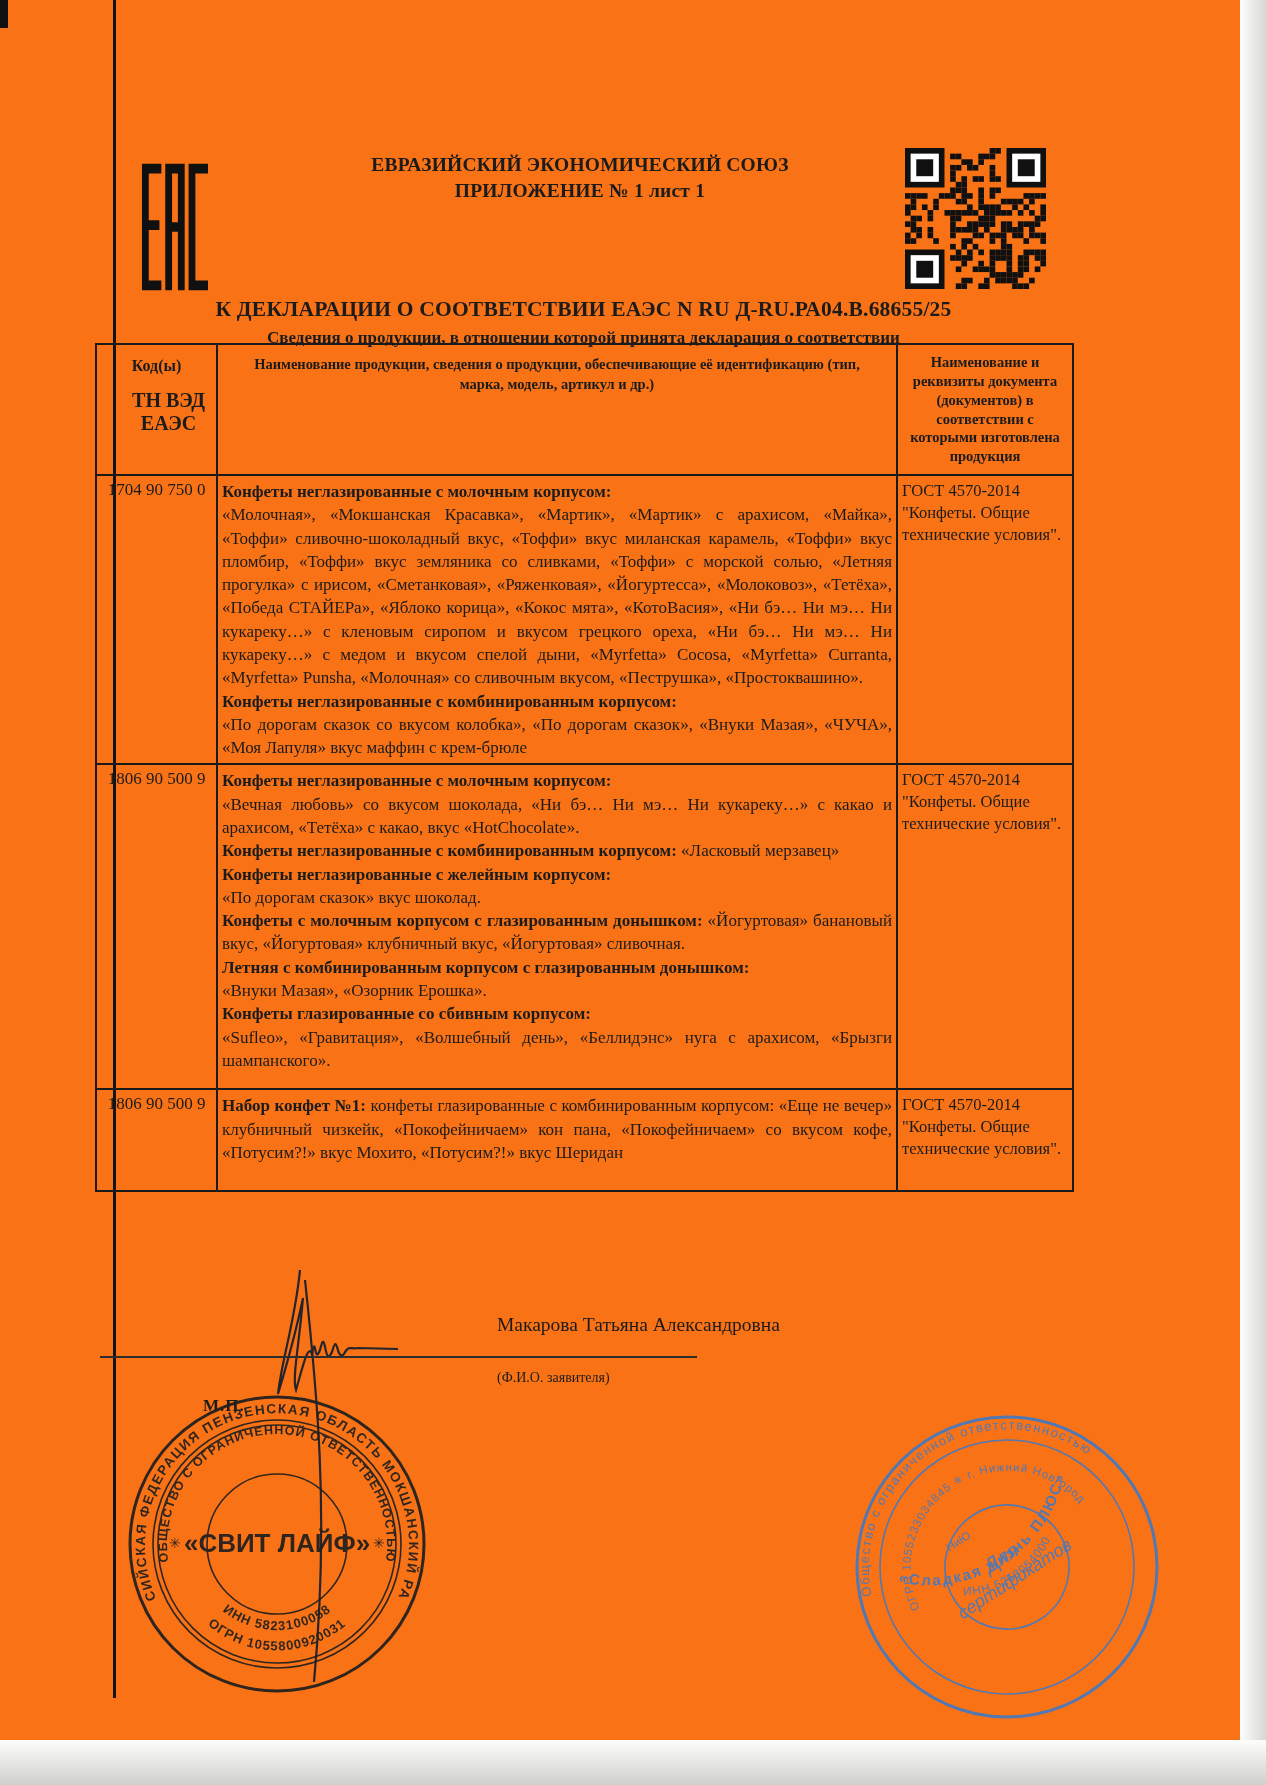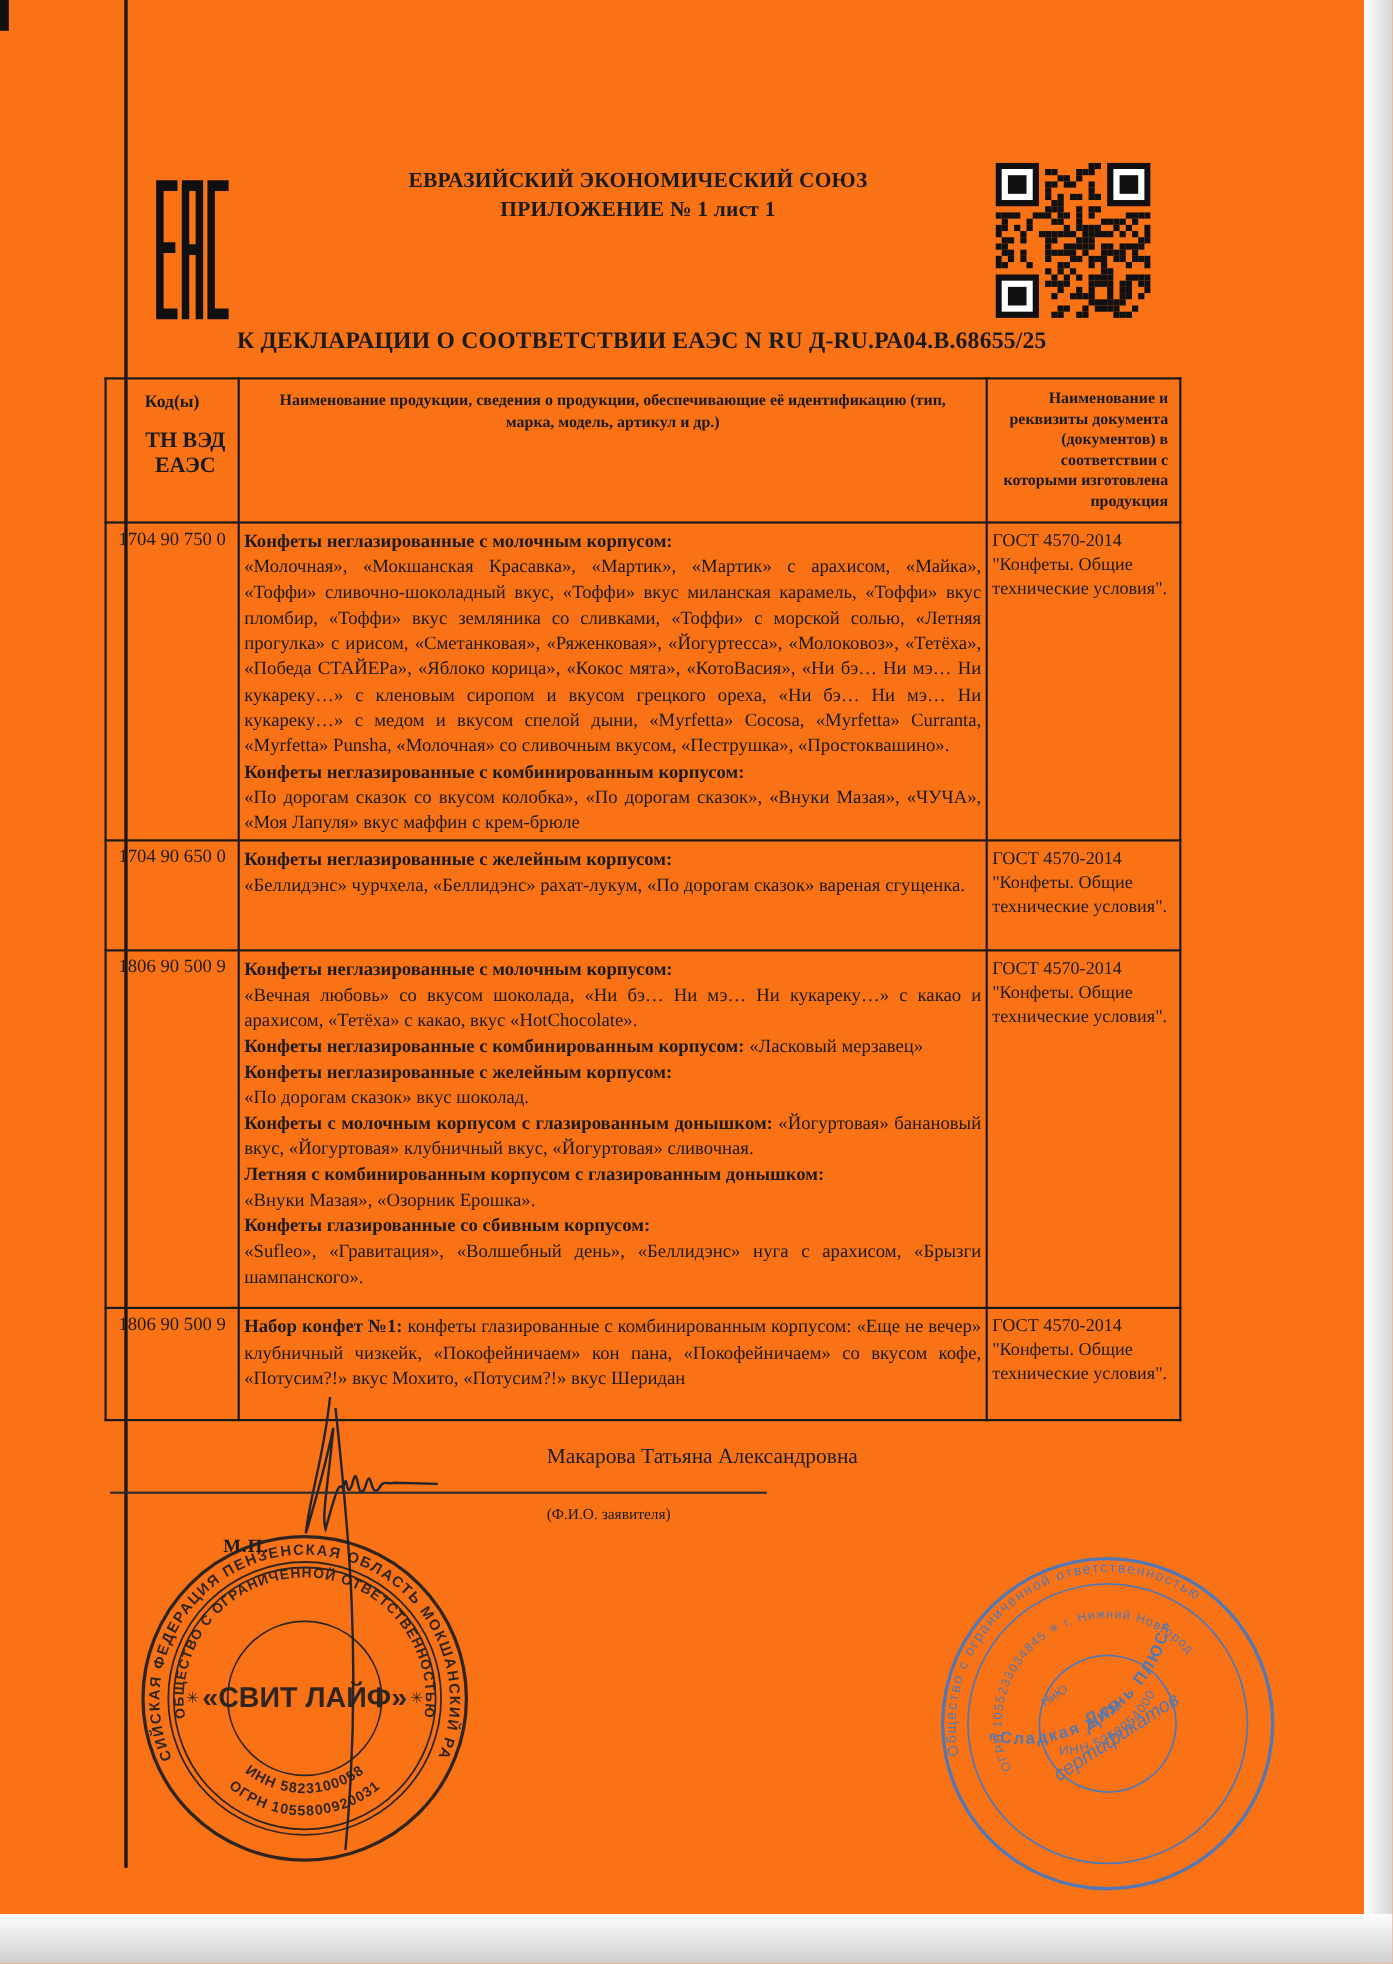--- a/index.html
+++ b/index.html
@@ -39,21 +39,21 @@
     position:absolute;left:95px;top:343px;width:977px;
     border-collapse:collapse;table-layout:fixed;
     border:2px solid #1a1a1a;
   }
   table.decl th, table.decl td{
     border:2px solid #1a1a1a; vertical-align:top; padding:4px; overflow:hidden;
   }
   th .h1a{font-size:16px;font-weight:bold;margin-top:8px;}
   th .h1b{font-size:20px;font-weight:bold;margin-top:14px;margin-left:24px;}
   .th2{font-size:14.5px;font-weight:bold;text-align:center;padding:6px 10px;line-height:1.35;}
-  .th3{font-size:14.5px;font-weight:bold;text-align:right;padding:4px 6px;line-height:1.3;}
+  .th3{font-size:14.5px;font-weight:bold;text-align:center;padding:4px 6px;line-height:1.3;}
   td.code{font-size:17px;text-align:center;padding-top:5px;}
   td.desc{font-size:17px;text-align:justify;padding:5px 9px 5px 9px;line-height:1.37;}
   td.desc b.blk{display:block;}
   td.doc{font-size:16.5px;padding:4px 6px;line-height:1.33;}
 
   .mp{position:absolute;left:203px;top:1396px;font-size:17px;font-weight:bold;letter-spacing:1px;}
   .sig-line{position:absolute;left:100px;top:1356px;width:597px;border-top:2px solid #2d2d2d;}
   .sig-name{position:absolute;left:497px;top:1314px;font-size:19.5px;}
   .sig-caption{position:absolute;left:497px;top:1370px;font-size:14px;}
   .sig-stroke{position:absolute;left:248px;top:1262px;}
@@ -308,20 +308,21 @@
         <rect x="56" y="134.39999999999998" width="5.6" height="5.6"></rect>
         <rect x="72.8" y="134.39999999999998" width="5.6" height="5.6"></rect>
         <rect x="78.39999999999999" y="134.39999999999998" width="5.6" height="5.6"></rect>
         <rect x="106.39999999999999" y="134.39999999999998" width="5.6" height="5.6"></rect>
         <rect x="112" y="134.39999999999998" width="5.6" height="5.6"></rect>
         <rect x="117.6" y="134.39999999999998" width="5.6" height="5.6"></rect>
       </g>
   </svg>
 
   <div class="decl-title">К ДЕКЛАРАЦИИ О СООТВЕТСТВИИ ЕАЭС N RU Д-RU.РА04.В.68655/25</div>
+  <div class="decl-sub">Сведения о продукции, в отношении которой принята декларация о соответствии</div>
 
   <table class="decl">
     <colgroup>
         <col style="width:121px">
         <col style="width:680px">
         <col style="width:176px">
       </colgroup>
     <thead>
       <tr style="height:82px">
         <th>
@@ -338,27 +339,20 @@
     </thead>
     <tbody>
       <tr style="height:238px">
         <td class="code">1704 90 750 0</td>
         <td class="desc">
             <div class="seg"><b class="blk">Конфеты неглазированные с молочным корпусом:</b> «Молочная», «Мокшанская Красавка», «Мартик», «Мартик» с арахисом, «Майка», «Тоффи» сливочно-шоколадный вкус, «Тоффи» вкус миланская карамель, «Тоффи» вкус пломбир, «Тоффи» вкус земляника со сливками, «Тоффи» с морской солью, «Летняя прогулка» с ирисом, «Сметанковая», «Ряженковая», «Йогуртесса», «Молоковоз», «Тетёха», «Победа СТАЙЕРа», «Яблоко корица», «Кокос мята», «КотоВасия», «Ни бэ… Ни мэ… Ни кукареку…» с кленовым сиропом и вкусом грецкого ореха, «Ни бэ… Ни мэ… Ни кукареку…» с медом и вкусом спелой дыни, «Myrfetta» Cocosa, «Myrfetta» Curranta, «Myrfetta» Punsha, «Молочная» со сливочным вкусом, «Пеструшка», «Простоквашино».</div>
             <div class="seg"><b class="blk">Конфеты неглазированные с комбинированным корпусом:</b> «По дорогам сказок со вкусом колобка», «По дорогам сказок», «Внуки Мазая», «ЧУЧА», «Моя Лапуля» вкус маффин с крем-брюле</div>
           </td>
         <td class="doc">ГОСТ 4570-2014 "Конфеты. Общие технические условия".</td>
       </tr>
-      <tr style="height:100px">
-        <td class="code">1704 90 650 0</td>
-        <td class="desc">
-            <div class="seg"><b class="blk">Конфеты неглазированные с желейным корпусом:</b> «Беллидэнс» чурчхела, «Беллидэнс» рахат-лукум, «По дорогам сказок» вареная сгущенка.</div>
-          </td>
-        <td class="doc">ГОСТ 4570-2014 "Конфеты. Общие технические условия".</td>
-      </tr>
       <tr style="height:325px">
         <td class="code">1806 90 500 9</td>
         <td class="desc">
             <div class="seg"><b class="blk">Конфеты неглазированные с молочным корпусом:</b> «Вечная любовь» со вкусом шоколада, «Ни бэ… Ни мэ… Ни кукареку…» с какао и арахисом, «Тетёха» с какао, вкус «HotChocolate».</div>
             <div class="seg"><b>Конфеты неглазированные с комбинированным корпусом:</b> «Ласковый  мерзавец»</div>
             <div class="seg"><b class="blk">Конфеты неглазированные с желейным корпусом:</b> «По дорогам сказок» вкус шоколад.</div>
             <div class="seg"><b>Конфеты  с молочным корпусом с глазированным донышком:</b> «Йогуртовая» банановый вкус, «Йогуртовая» клубничный вкус, «Йогуртовая» сливочная.</div>
             <div class="seg"><b class="blk">Летняя  с комбинированным  корпусом с глазированным донышком:</b> «Внуки Мазая», «Озорник Ерошка».</div>
             <div class="seg"><b class="blk">Конфеты глазированные со сбивным корпусом:</b> «Sufleo», «Гравитация», «Волшебный день»,  «Беллидэнс» нуга с арахисом, «Брызги шампанского».</div>
           </td>

